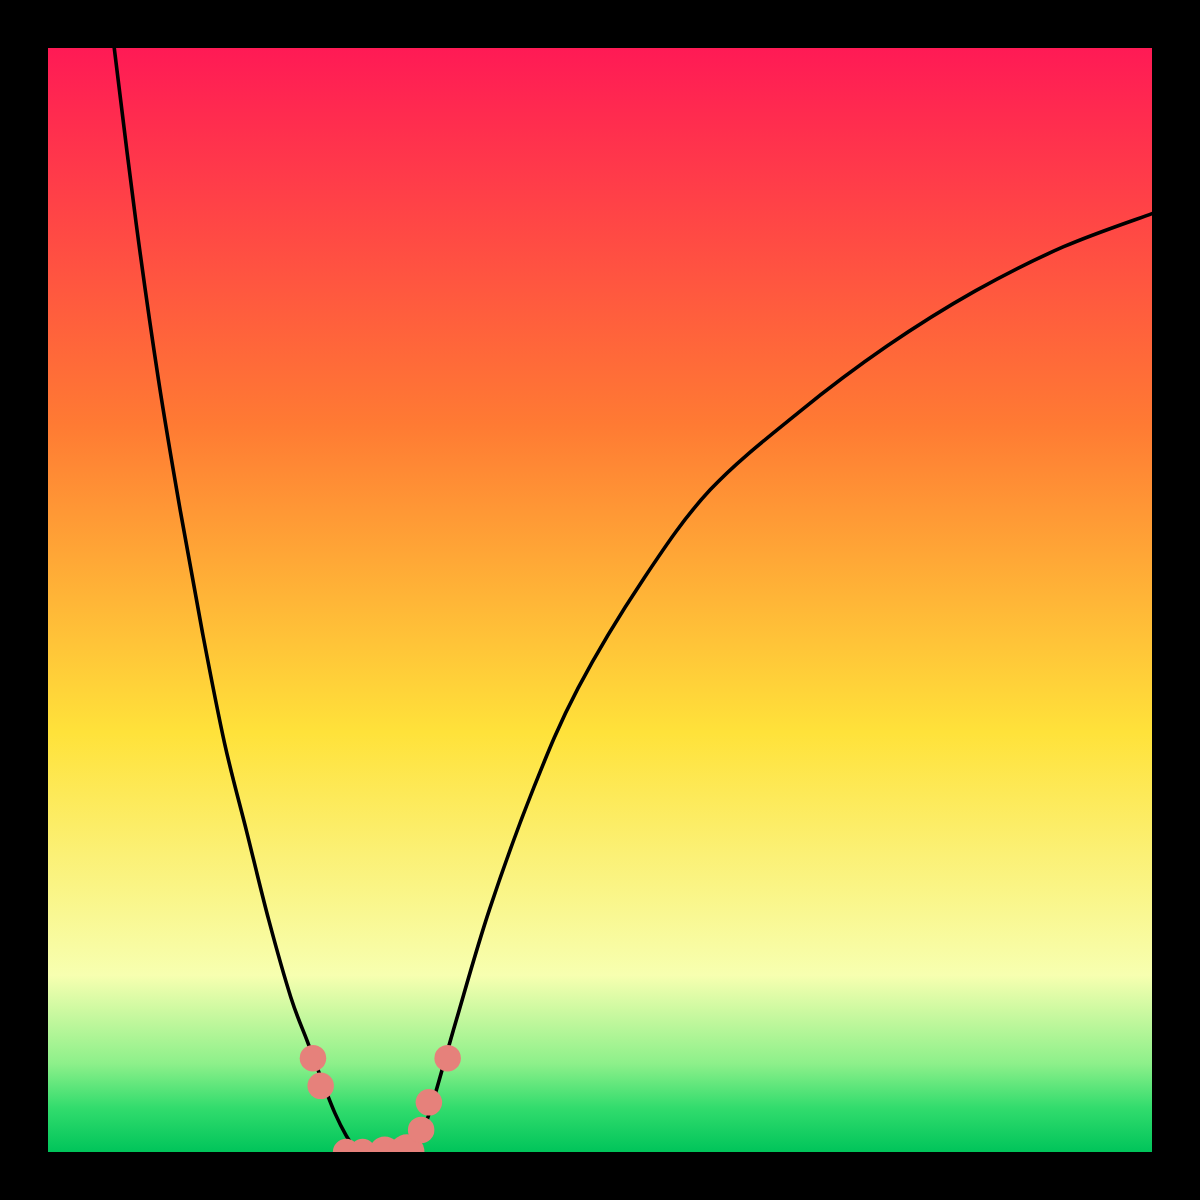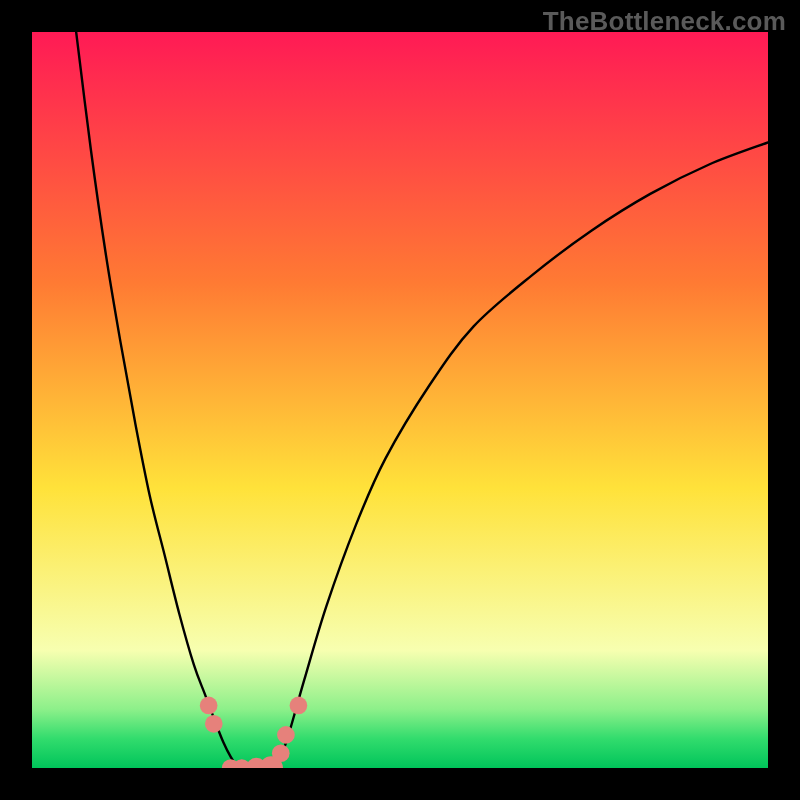--- a/index.html
+++ b/index.html
@@ -34,21 +34,20 @@
     color: #5a5a5a;
     letter-spacing: 0.2px;
     font-family: Arial, Helvetica, sans-serif;
   }
   svg { display: block; }
 </style>
 </head>
 <body>
 
 <div class="stage">
-  <div class="watermark">TheBottleneck.com</div>
   <div class="plot">
     <svg id="svg" width="736" height="736" viewBox="0 0 736 736">
       <defs>
         <linearGradient id="bg-grad" x1="0" y1="0" x2="0" y2="1">
           <stop id="g0" offset="0%" stop-color="#ff1a55"></stop>
           <stop id="g1" offset="34%" stop-color="#ff7a33"></stop>
           <stop id="g2" offset="62%" stop-color="#ffe23a"></stop>
           <stop id="g3" offset="84%" stop-color="#f7ffb0"></stop>
           <stop id="g4" offset="92%" stop-color="#8df08a"></stop>
           <stop id="g5" offset="96%" stop-color="#32dc6d"></stop>

